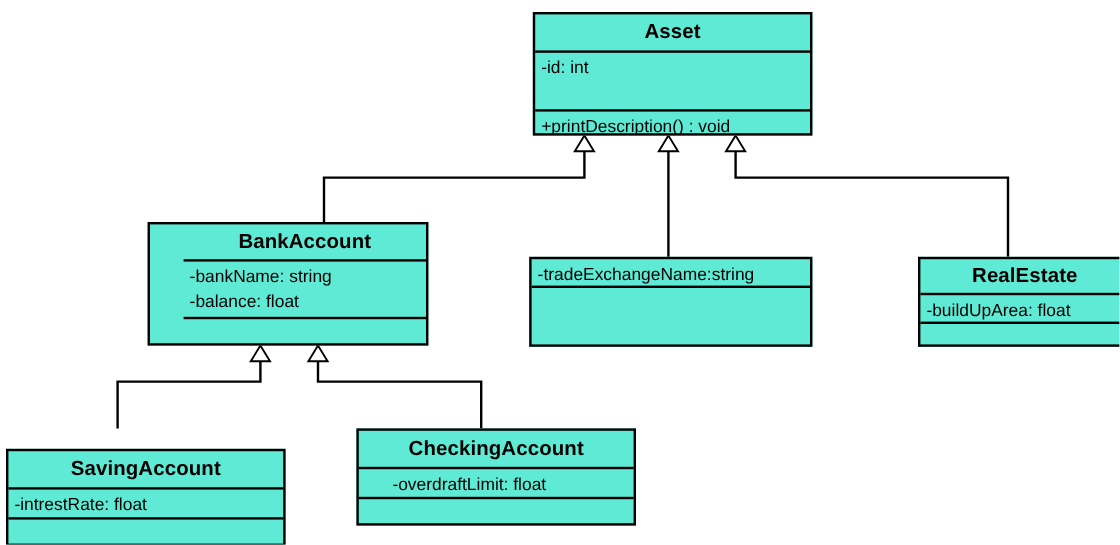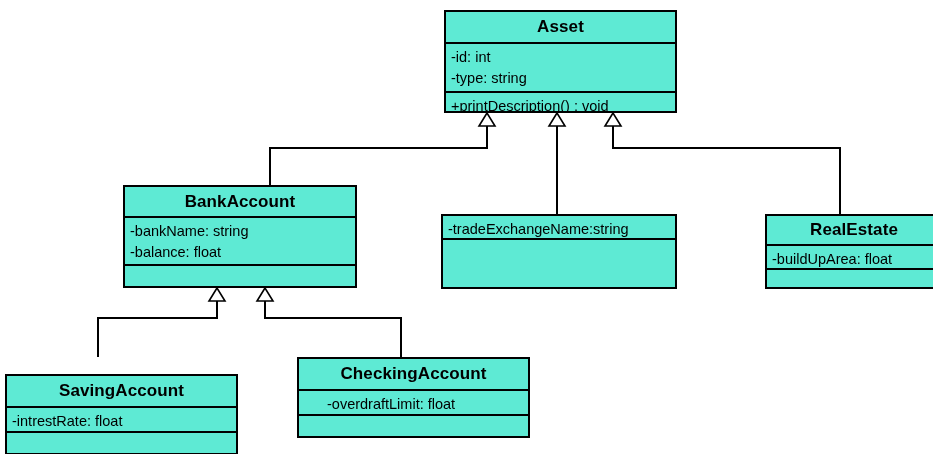--- a/index.html
+++ b/index.html
@@ -90,28 +90,27 @@
     <g>
       <path d="M 265 300 L 265 318 L 401 318 L 401 357" fill="none" stroke="#000000" stroke-width="2"></path>
       <polygon points="265,288 257,301 273,301" fill="#ffffff" stroke="#000000" stroke-width="1.6"></polygon>
     </g>
   </svg>
 
   <div class="uml-class" style="left: 444px; top: 10px; width: 233px; height: 103px;">
     <div class="compartment divided class-title" style="height: 32px;">Asset</div>
     <div class="compartment divided members" style="height: 49px;">
       <div class="member-line">-id: int</div>
-      <div class="member-line">-type: string</div>
     </div>
     <div class="compartment members" style="height: 18px;">
       <div class="member-line">+printDescription() : void</div>
     </div>
   </div>
 
-  <div class="uml-class" style="left: 123px; top: 185px; width: 234px; height: 103px;">
+  <div class="uml-class" style="left: 123px; top: 185px; width: 234px; height: 103px; padding-left: 28px;">
     <div class="compartment divided class-title" style="height: 31px;">BankAccount</div>
     <div class="compartment divided members" style="height: 48px;">
       <div class="member-line">-bankName: string</div>
       <div class="member-line">-balance: float</div>
     </div>
     <div class="compartment ops-empty" style="height: 20px;"></div>
   </div>
 
   <div class="uml-class" style="left: 441px; top: 214px; width: 236px; height: 75px;">
     <div class="compartment divided members" style="height: 24px;">

